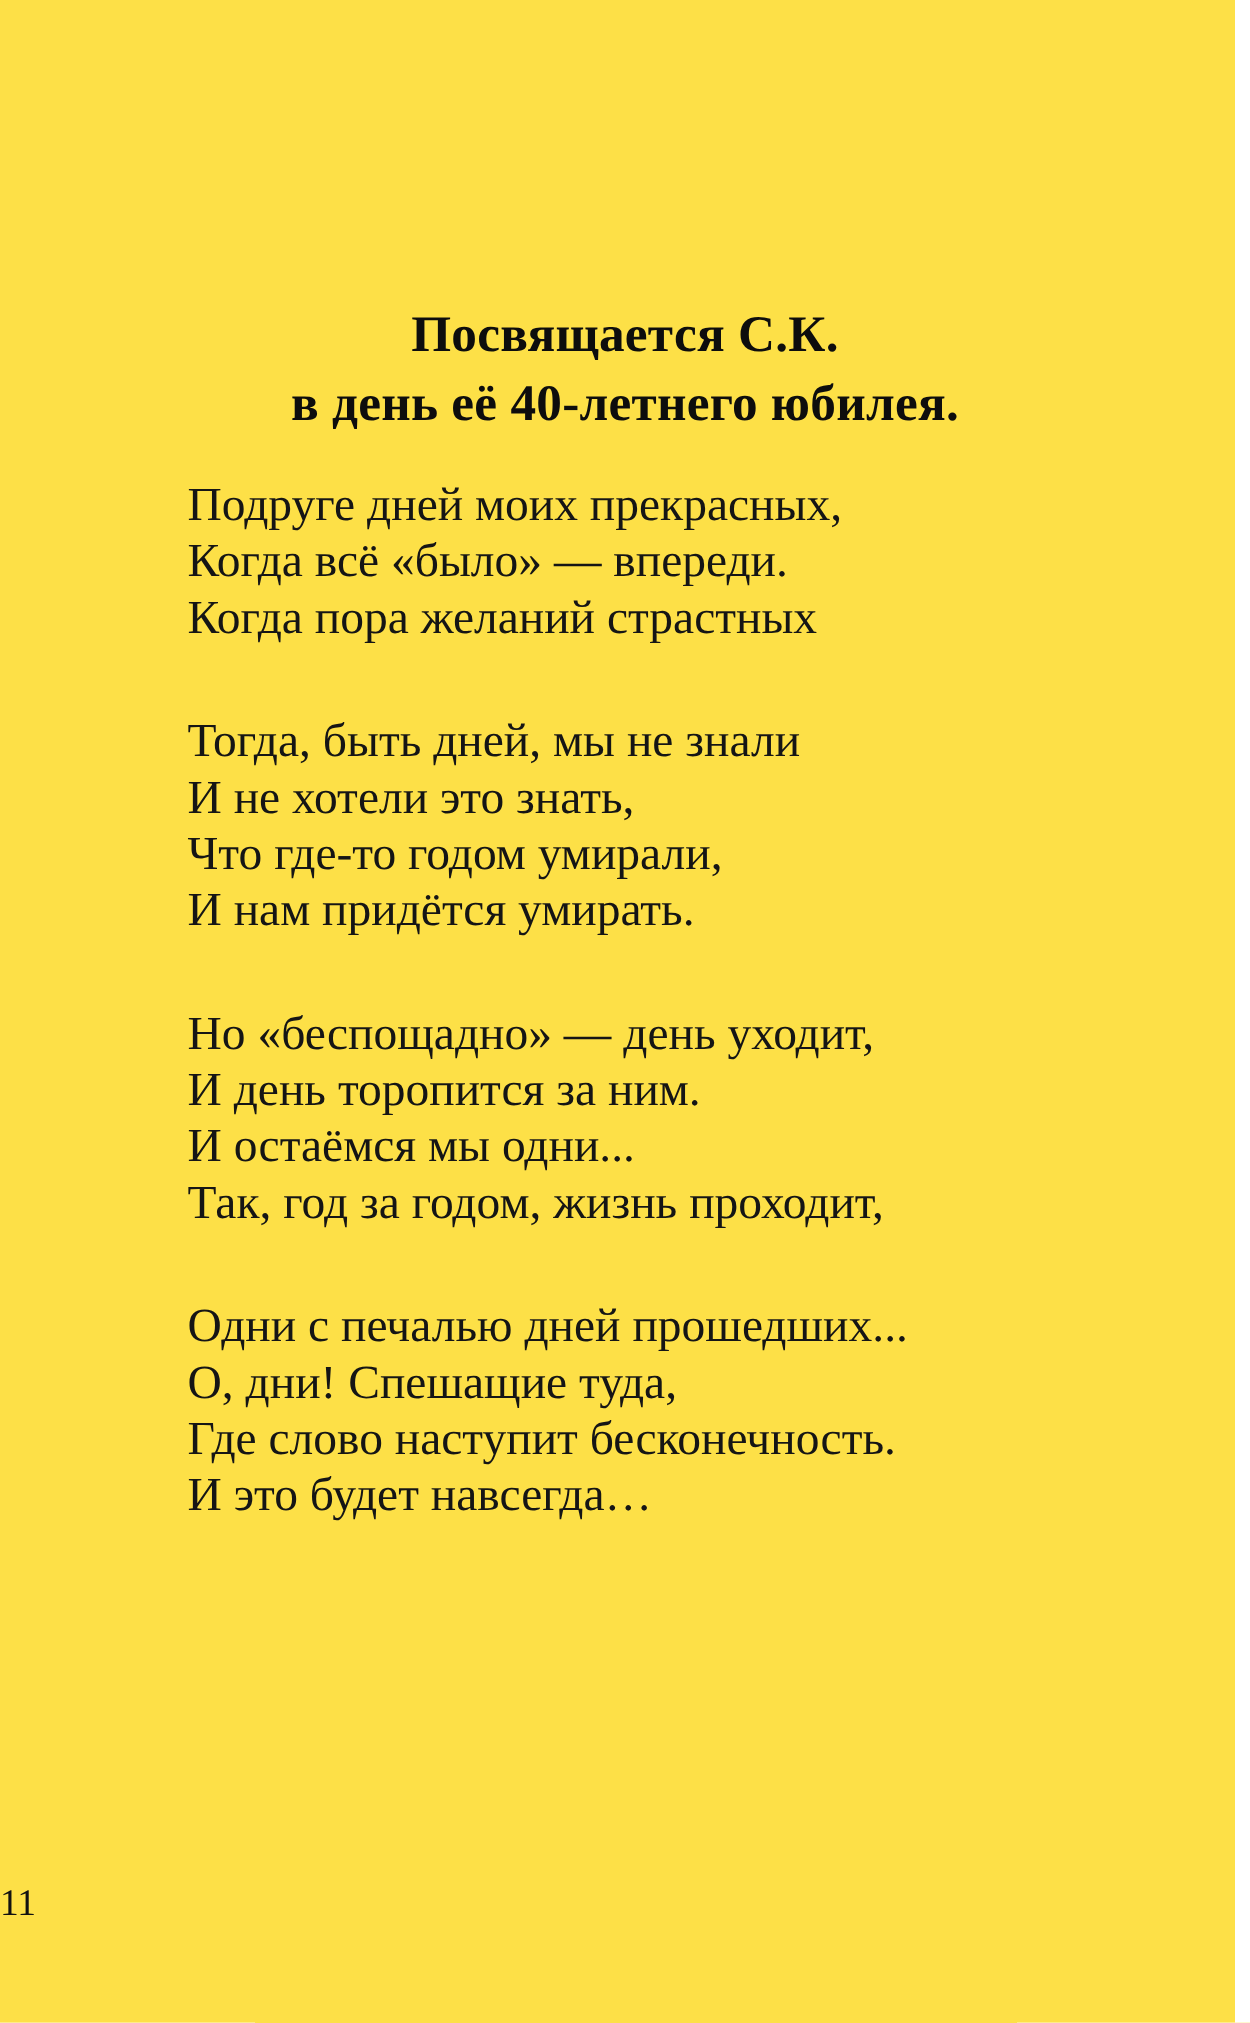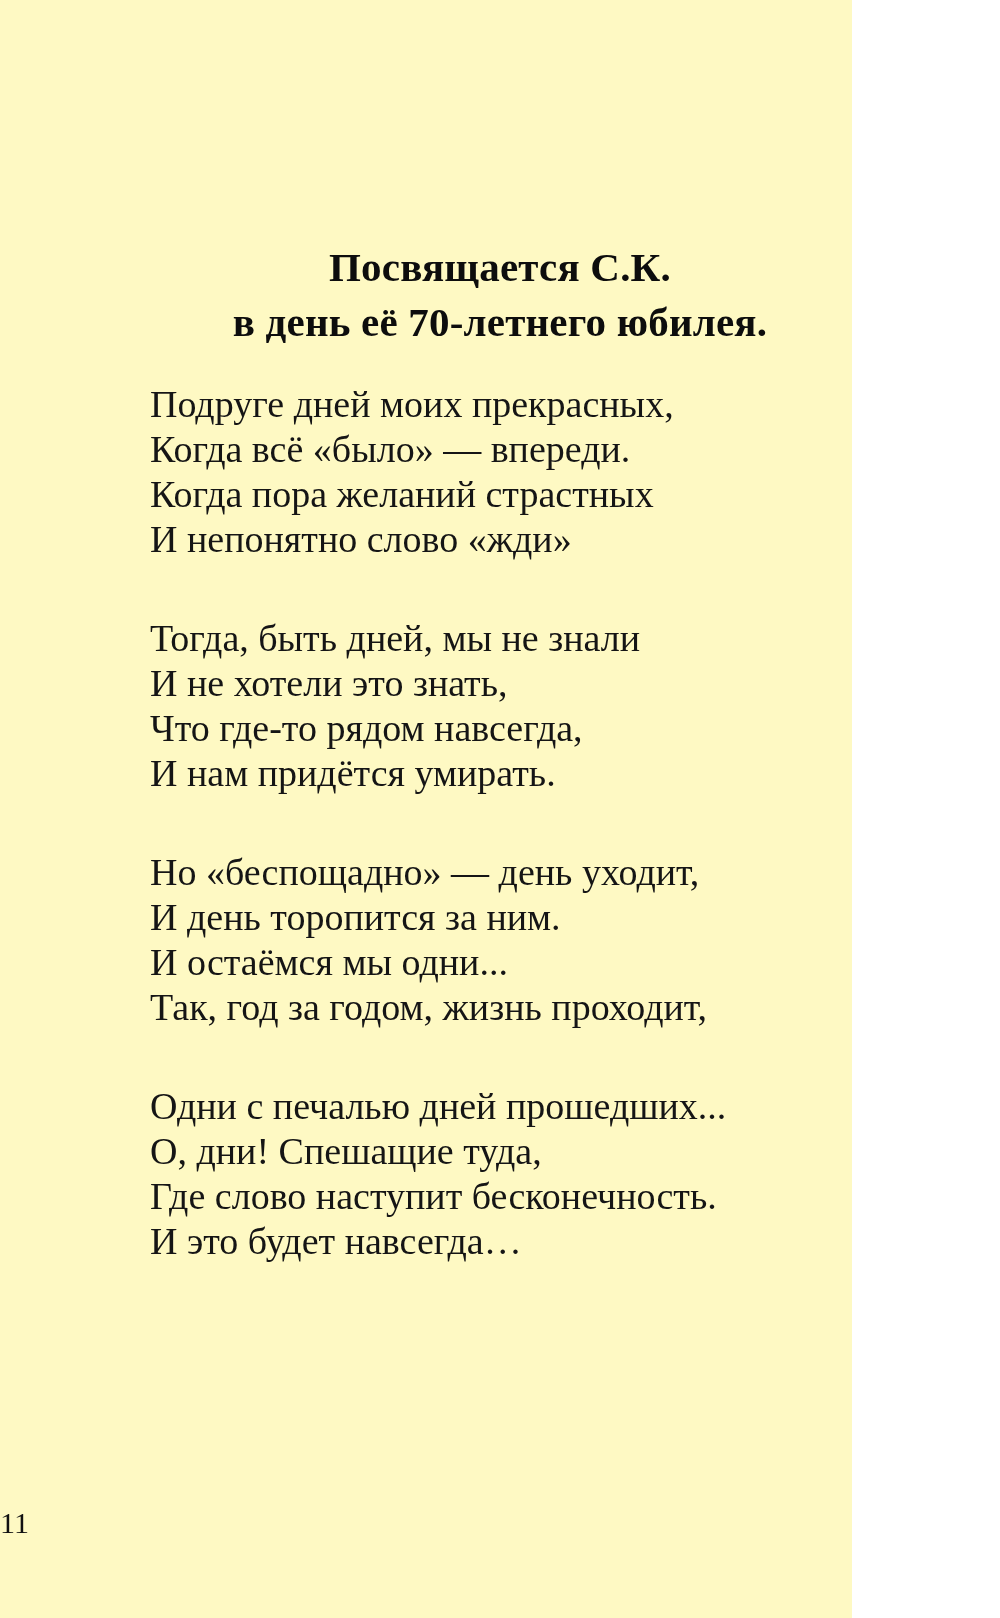--- a/index.html
+++ b/index.html
@@ -9,25 +9,25 @@
   }
   body {
     width: 1000px;
     height: 1618px;
     font-family: "Liberation Serif", "DejaVu Serif", serif;
     color: #161616;
     position: relative;
     overflow: hidden;
   }
   .page {
-    width: 852px;
+    width: 988px;
     height: 1618px;
     box-sizing: border-box;
     position: relative;
-    background: #fef9c3;
+    background: #fde047;
   }
   .title-block {
     position: absolute;
     top: 240px;
     left: 0;
     width: 1000px;
     text-align: center;
   }
   .title-line {
     font-weight: bold;
@@ -64,36 +64,35 @@
     color: #111111;
   }
 </style>
 </head>
 <body>
 
 <div class="page">
 
   <div class="title-block">
     <div class="title-line">Посвящается С.К.</div>
-    <div class="title-line">в день её 70-летнего юбилея.</div>
+    <div class="title-line">в день её 40-летнего юбилея.</div>
   </div>
 
   <div class="poem">
 
     <div class="stanza">
       <div class="line">Подруге дней моих прекрасных,</div>
       <div class="line">Когда всё «было» — впереди.</div>
       <div class="line">Когда пора желаний страстных</div>
-      <div class="line">И непонятно слово «жди»</div>
     </div>
 
     <div class="stanza">
       <div class="line">Тогда, быть дней, мы не знали</div>
       <div class="line">И не хотели это знать,</div>
-      <div class="line">Что где-то рядом навсегда,</div>
+      <div class="line">Что где-то годом умирали,</div>
       <div class="line">И нам придётся умирать.</div>
     </div>
 
     <div class="stanza">
       <div class="line">Но «беспощадно» — день уходит,</div>
       <div class="line">И день торопится за ним.</div>
       <div class="line">И остаёмся мы одни...</div>
       <div class="line">Так, год за годом, жизнь проходит,</div>
     </div>
 

